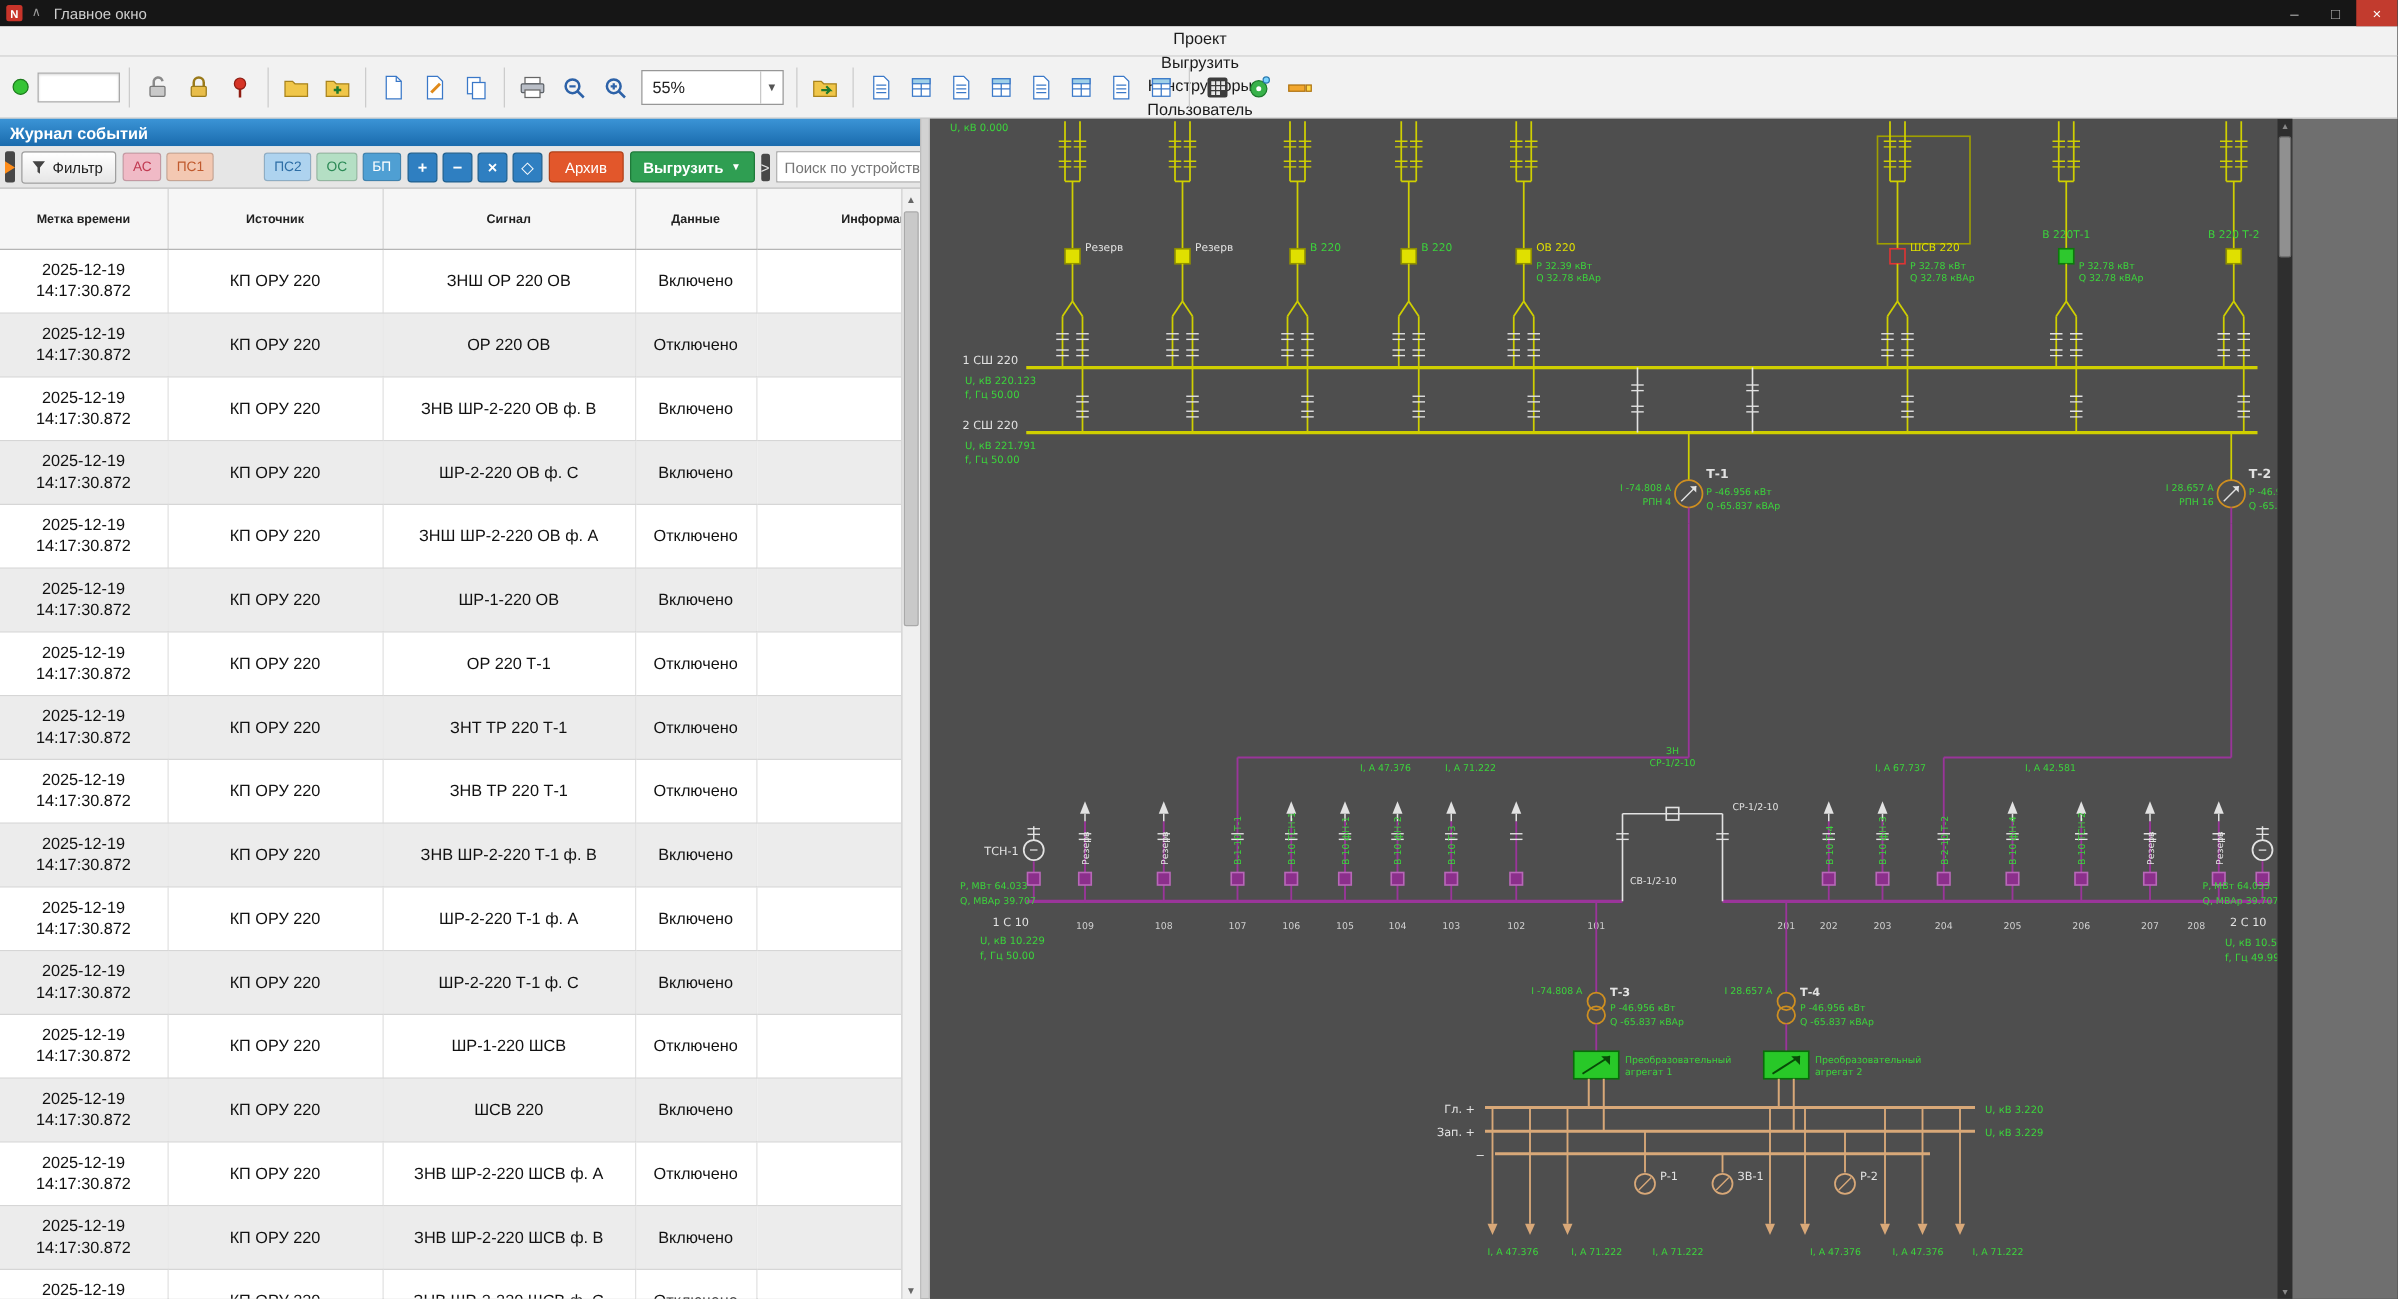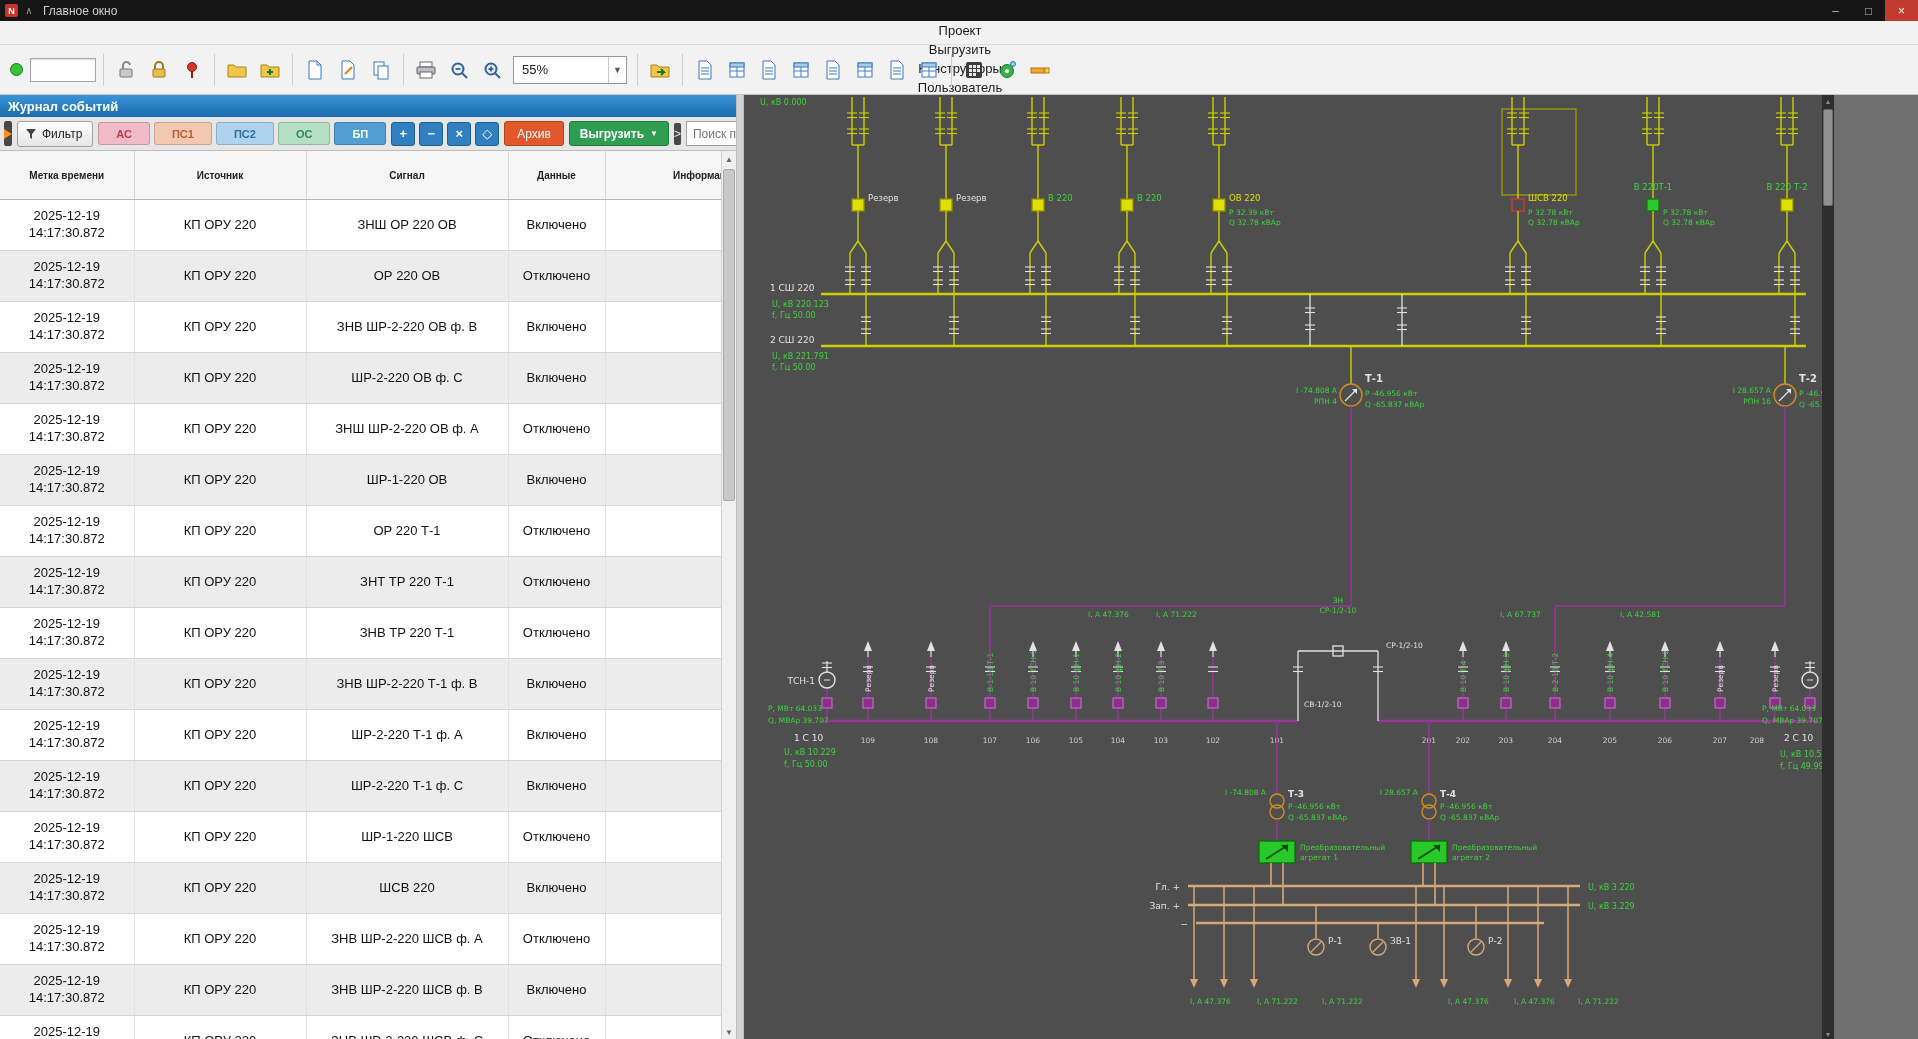--- a/index.html
+++ b/index.html
@@ -26,21 +26,21 @@
   .content{display:flex;height:945px;}
   .left-panel{width:736px;display:flex;flex-direction:column;background:#fff;}
   .splitter{width:6px;background:#d2d2d2;border-left:1px solid #bdbdbd;border-right:1px solid #bdbdbd;}
   .right-panel{width:1090px;display:flex;flex-direction:column;}
   .panel-title{height:22px;background:linear-gradient(#3b94d6,#1a6bad);color:#fff;font-weight:bold;font-size:13px;display:flex;align-items:center;padding-left:8px;flex:none;}
   
   .filterbar{height:33px;background:#e6e6e6;border-bottom:1px solid #bdbdbd;display:flex;align-items:center;padding:0 4px;gap:5px;flex:none;}
   .play-btn{width:20px;height:25px;background:#474747;border-radius:2px;display:flex;align-items:center;justify-content:center;}
   .play-glyph{width:0;height:0;border-left:8px solid #ff8d1a;border-top:5px solid transparent;border-bottom:5px solid transparent;}
   .filter-btn{height:24px;background:linear-gradient(#fff,#e6e6e6);border:1px solid #9f9f9f;border-radius:3px;display:flex;align-items:center;gap:5px;padding:0 10px 0 7px;font-size:12px;color:#222;}
-  .badge{height:21px;display:flex;align-items:center;padding:0 17px;border-radius:3px;font-size:11px;font-weight:bold;border:1px solid rgba(0,0,0,.18);text-align:center;}
+  .badge{height:21px;display:flex;align-items:center;padding:0 7px;border-radius:3px;font-size:11px;font-weight:normal;border:1px solid rgba(0,0,0,.18);text-align:center;}
   .sqbtn{width:22px;height:22px;background:#2f7fc1;border:1px solid #20608f;border-radius:3px;color:#fff;font-size:13px;font-weight:bold;display:flex;align-items:center;justify-content:center;}
   .archive-btn{height:23px;padding:0 12px;background:#e2572b;border:1px solid #b04018;border-radius:3px;color:#fff;font-size:12px;font-weight:normal;display:flex;align-items:center;}
   .export-btn{height:23px;padding:0 10px;background:#2f9e52;border:1px solid #1f7a3a;border-radius:3px;color:#fff;font-size:12px;font-weight:bold;display:flex;align-items:center;gap:6px;}
   .chev-btn{width:19px;height:22px;background:#474747;border-radius:2px;color:#e8e8e8;display:flex;align-items:center;justify-content:center;font-size:12px;margin-left:auto;}
   .search-wrap{width:188px;height:23px;background:#fff;border:1px solid #9f9f9f;display:flex;margin-right:2px;}
   .search-input{border:none;outline:none;flex:1;font-size:12px;padding:0 6px;color:#333;min-width:0;font-family:inherit;}
   .search-icon{width:22px;display:flex;align-items:center;justify-content:center;}
   
   .left-body{flex:1;display:flex;overflow:hidden;}
   .table-wrap{width:806px;overflow:hidden;}
@@ -288,21 +288,21 @@
         </div>
       <div class="filter-btn">
         <svg width="12" height="12">
             <path d="M1 1 h10 l-4 5 v5 l-2 -1.5 v-3.5 z" fill="#444"></path>
           </svg>
         <span>Фильтр</span>
       </div>
       <div id="badges" style="display:flex;gap:4px;">
           <div class="badge" style="background: rgb(240, 186, 198); color: rgb(193, 58, 82);">АС</div>
           <div class="badge" style="background: rgb(243, 200, 178); color: rgb(192, 90, 46);">ПС1</div>
-          <div class="badge" style="background: rgb(174, 211, 239); color: rgb(46, 110, 166);">ПС2</div>
+          <div class="badge" style="background: rgb(174, 211, 239); color: rgb(46, 110, 166); margin-left: 36px;">ПС2</div>
           <div class="badge" style="background: rgb(180, 223, 196); color: rgb(44, 138, 86);">ОС</div>
           <div class="badge" style="background: rgb(79, 159, 211); color: rgb(255, 255, 255);">БП</div>
         </div>
       <div id="log-tools" style="display:flex;gap:4px;">
           <div class="sqbtn">+</div>
           <div class="sqbtn">−</div>
           <div class="sqbtn">×</div>
           <div class="sqbtn">◇</div>
         </div>
       <div class="archive-btn">Архив</div>

